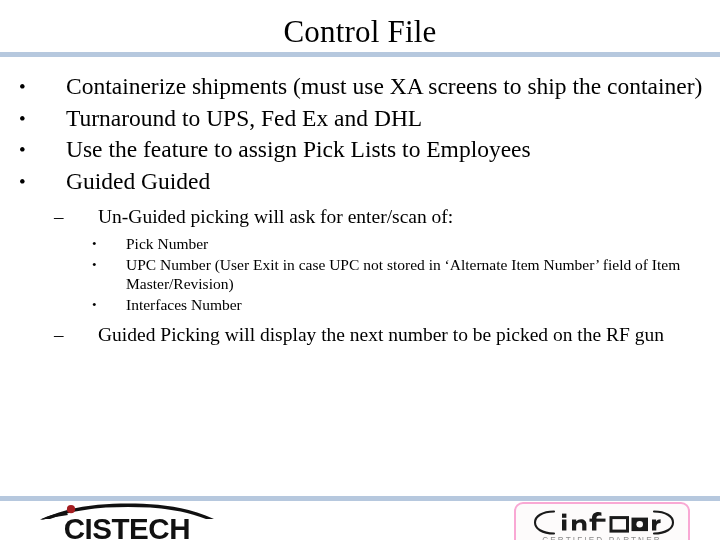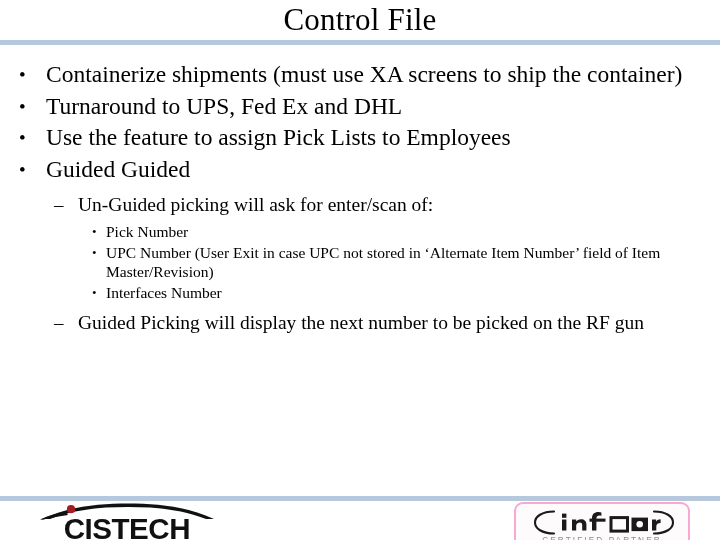--- a/index.html
+++ b/index.html
@@ -14,21 +14,21 @@
     color: #000000;
     overflow: hidden;
     position: relative;
   }
 
   
   .slide-title {
     text-align: center;
     font-size: 31px;
     line-height: 1;
-    padding-top: 4px;
+    padding-top: 16px;
     letter-spacing: 0.2px;
     color: #000000;
     font-weight: normal;
     margin: 0;
   }
 
   .rule {
     height: 5px;
     background: #b6c8de;
     width: 100%;
@@ -54,21 +54,21 @@
   }
 
   .marker {
     position: absolute;
     left: 0;
     top: 0;
     display: inline-block;
     text-align: left;
   }
 
-  .txt { display: block; }
+  .txt { display: block; margin-left: 20px; }
 
   
   .l1 {
     font-size: 23.5px;
     line-height: 29.5px;
     padding-left: 46px;
     margin-top: 2px;
   }
   .l1 > .marker {
     left: 19px;

